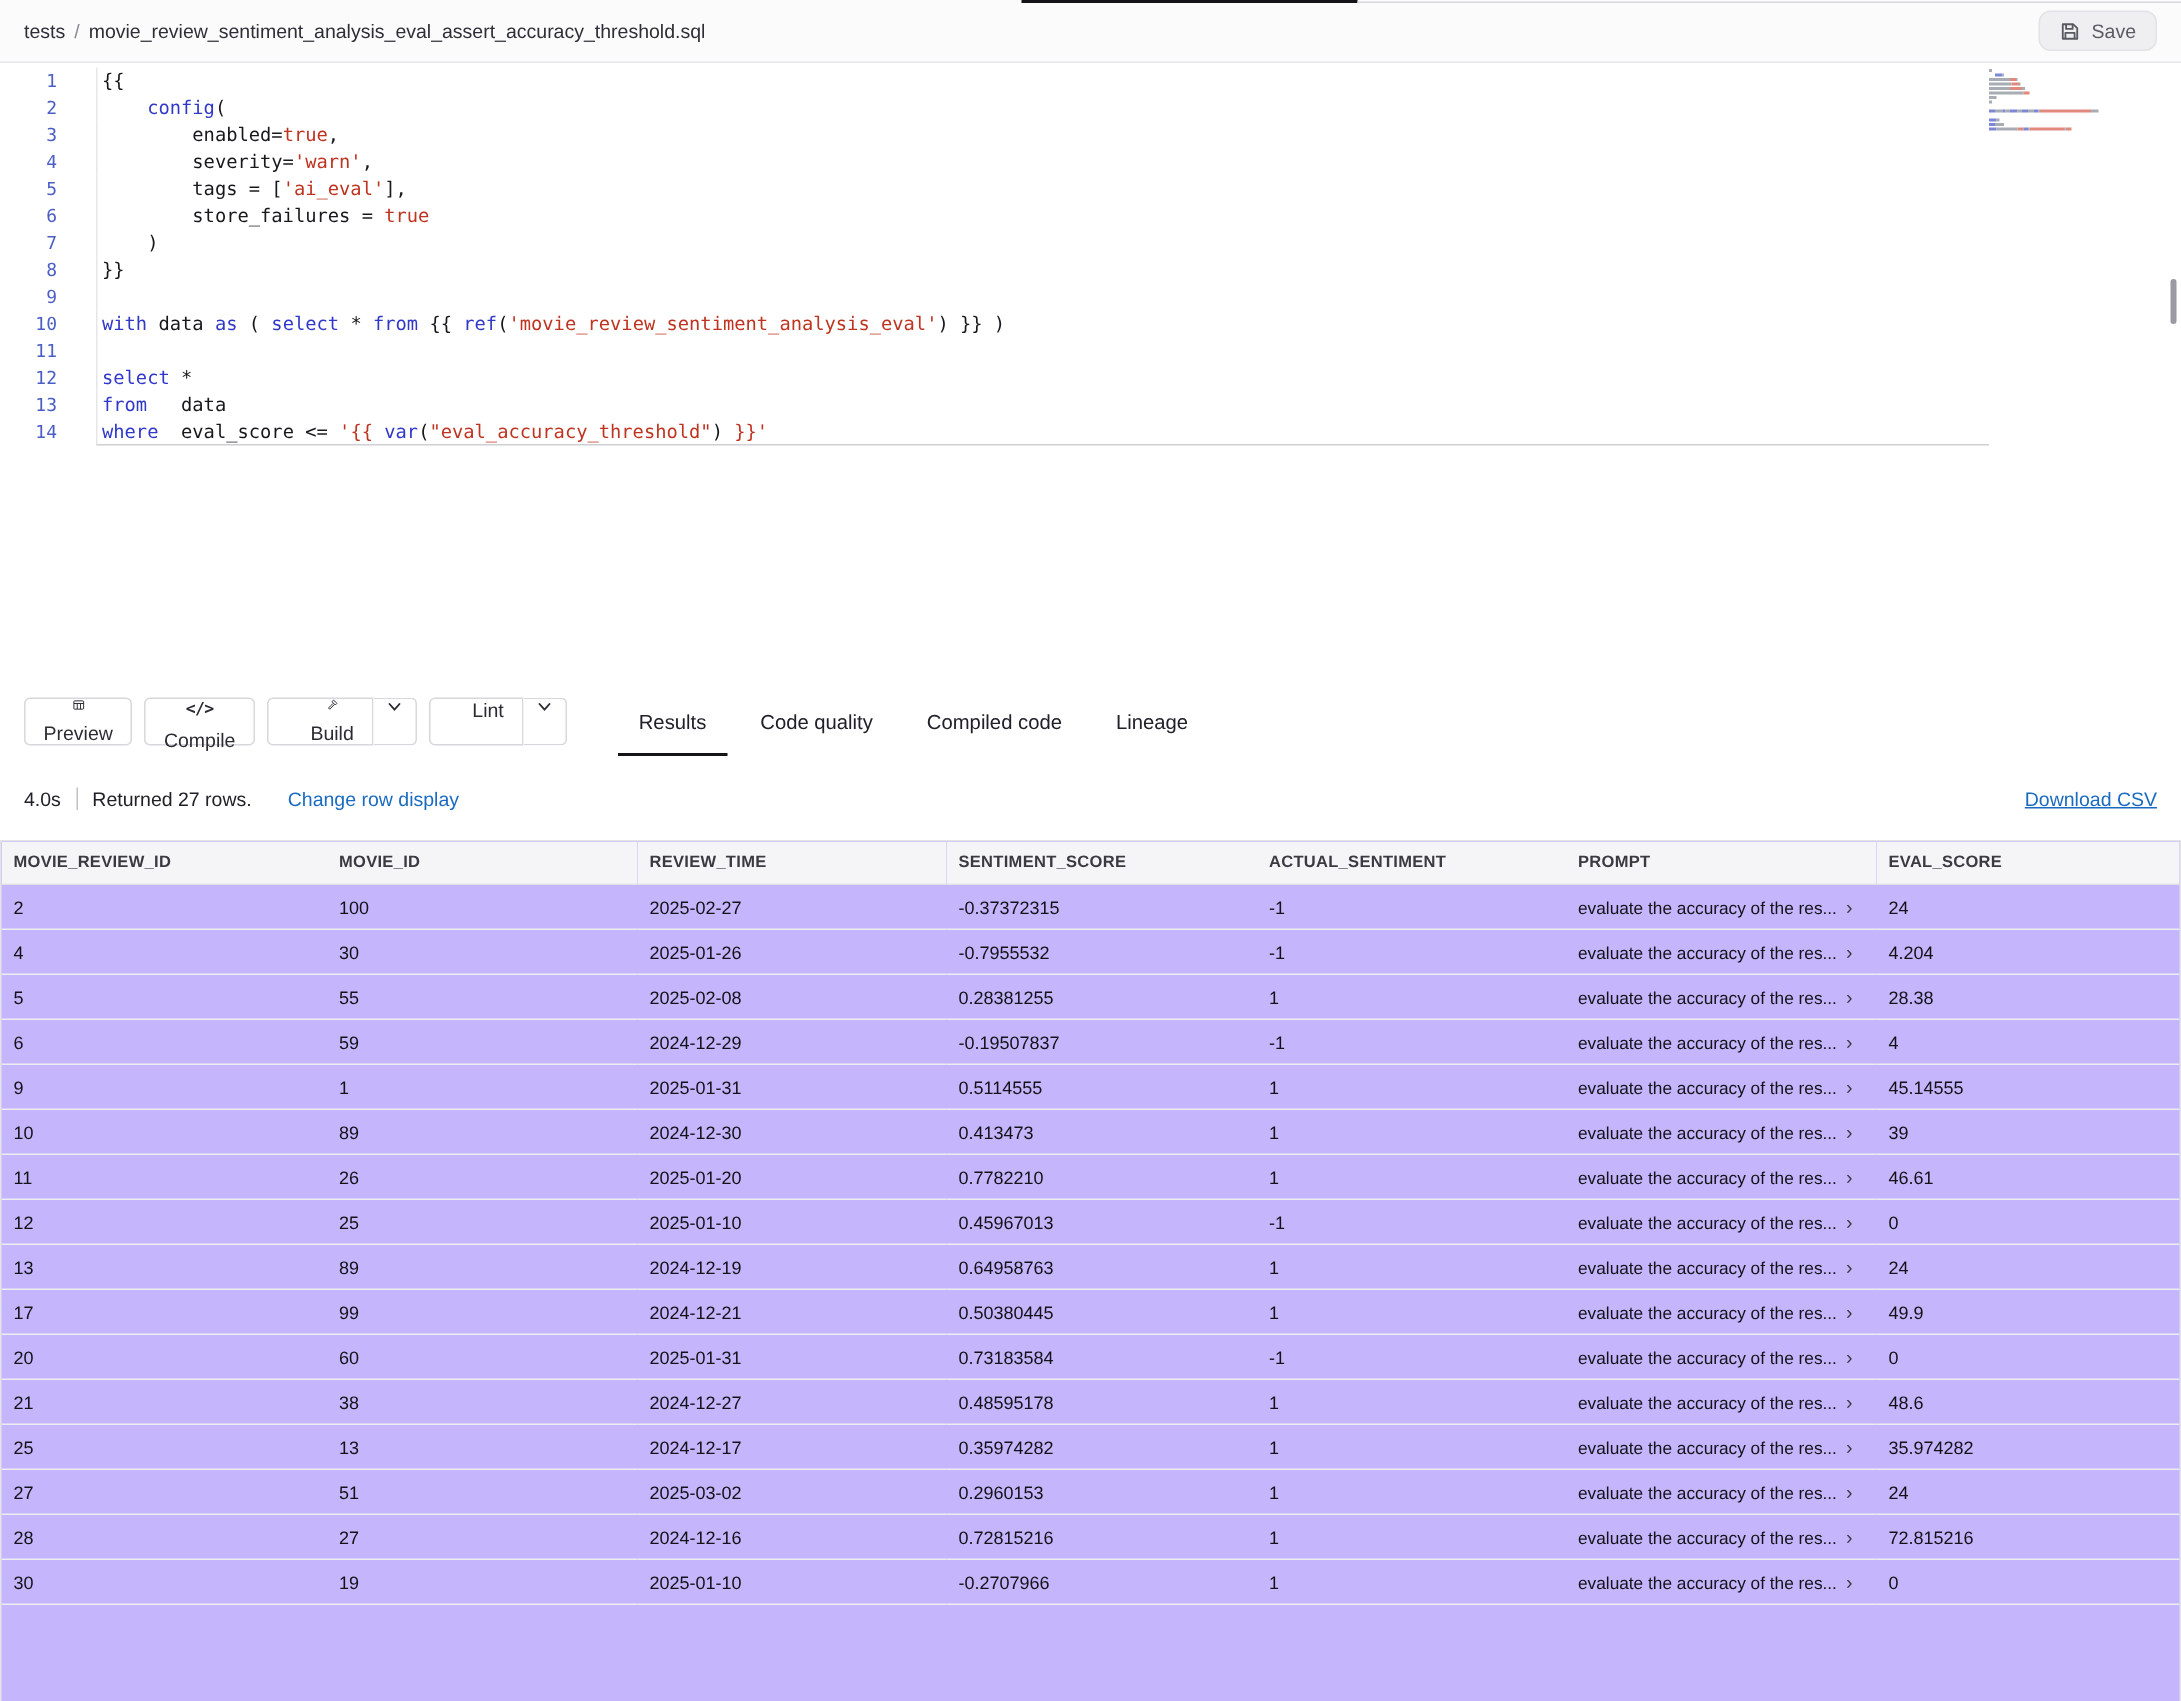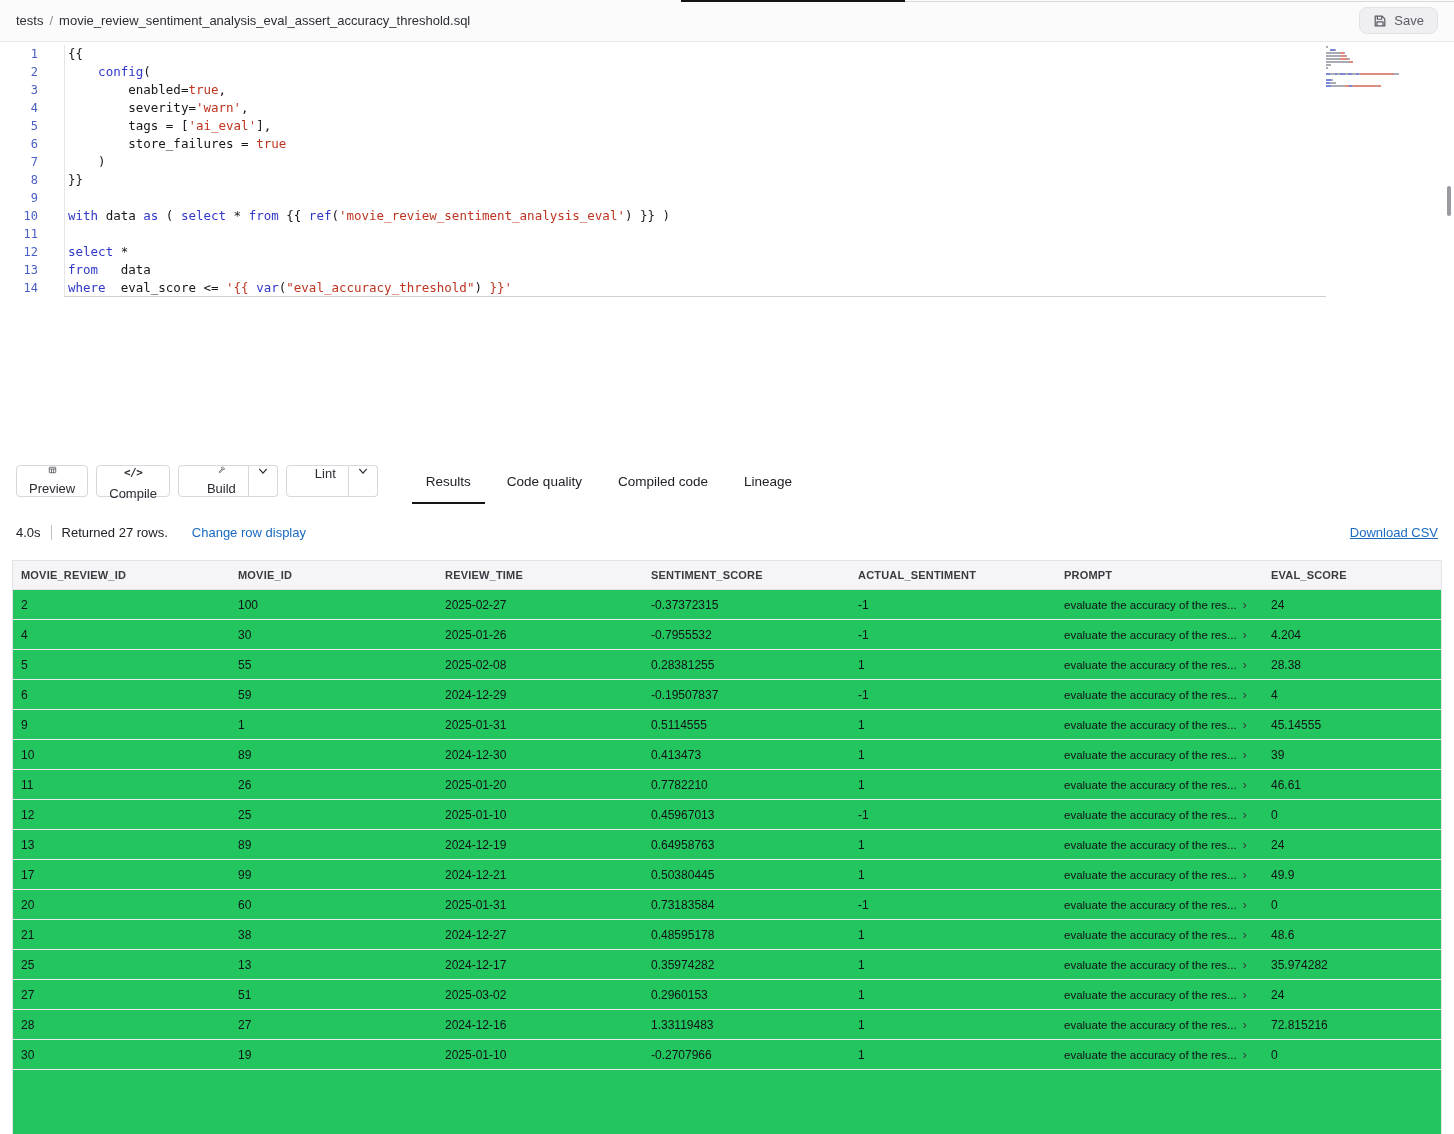--- a/index.html
+++ b/index.html
@@ -46,21 +46,21 @@
   .tab { position:relative; display:flex; align-items:center; padding:0 4px; margin:0 14px; font-size:13.5px; color:#202028; cursor:pointer; white-space:nowrap; }
   .tab.active::after { content:""; position:absolute; left:-10px; right:-10px; bottom:0; height:2px; background:#141419; }
 
   
   .statusbar { height:56px; display:flex; align-items:center; padding:0 16px; font-size:13px; color:#202027; }
   .st-sep { width:1px; height:15px; background:#bfbfc6; margin:0 10px; }
   .st-link { color:#1a6bc0; margin-left:24px; cursor:pointer; text-decoration:none; font-size:13px; }
   .st-link.right { margin-left:auto;text-decoration:underline; }
 
   
-  .results-panel { margin:0 12px; border:1px solid #e3e3e7; border-bottom:none; height:574px; overflow:hidden; background:#22c55e; }
+  .results-panel { margin:0 0; border:1px solid #e3e3e7; border-bottom:none; height:574px; overflow:hidden; background:#c4b5fd; }
   table { width:100%; border-collapse:collapse; table-layout:fixed; }
   thead th { background:#f5f5f7; text-align:left; font-size:11px; font-weight:700; color:#3a3a42; padding:8px; border-bottom:1px solid #e3e3e7; letter-spacing:0.2px; white-space:nowrap; overflow:hidden; }
   tbody td { font-size:12px; color:#121217; padding:0 8px; height:30px; border-bottom:1px solid #ededf0; white-space:nowrap; overflow:hidden; }
   .prompt-text { font-size:11.5px; }
   .prompt-chevron { margin-left:6px; color:#3a3a42; font-size:13px; }
 </style>
 </head>
 <body>
 
 <div class="strip-dark"></div>
@@ -366,21 +366,21 @@
           <td>2025-03-02</td>
           <td>0.2960153</td>
           <td>1</td>
           <td><span class="prompt-text">evaluate the accuracy of the res...</span><span class="prompt-chevron">›</span></td>
           <td>24</td>
         </tr>
         <tr>
           <td>28</td>
           <td>27</td>
           <td>2024-12-16</td>
-          <td>1.33119483</td>
+          <td>0.72815216</td>
           <td>1</td>
           <td><span class="prompt-text">evaluate the accuracy of the res...</span><span class="prompt-chevron">›</span></td>
           <td>72.815216</td>
         </tr>
         <tr>
           <td>30</td>
           <td>19</td>
           <td>2025-01-10</td>
           <td>-0.2707966</td>
           <td>1</td>

